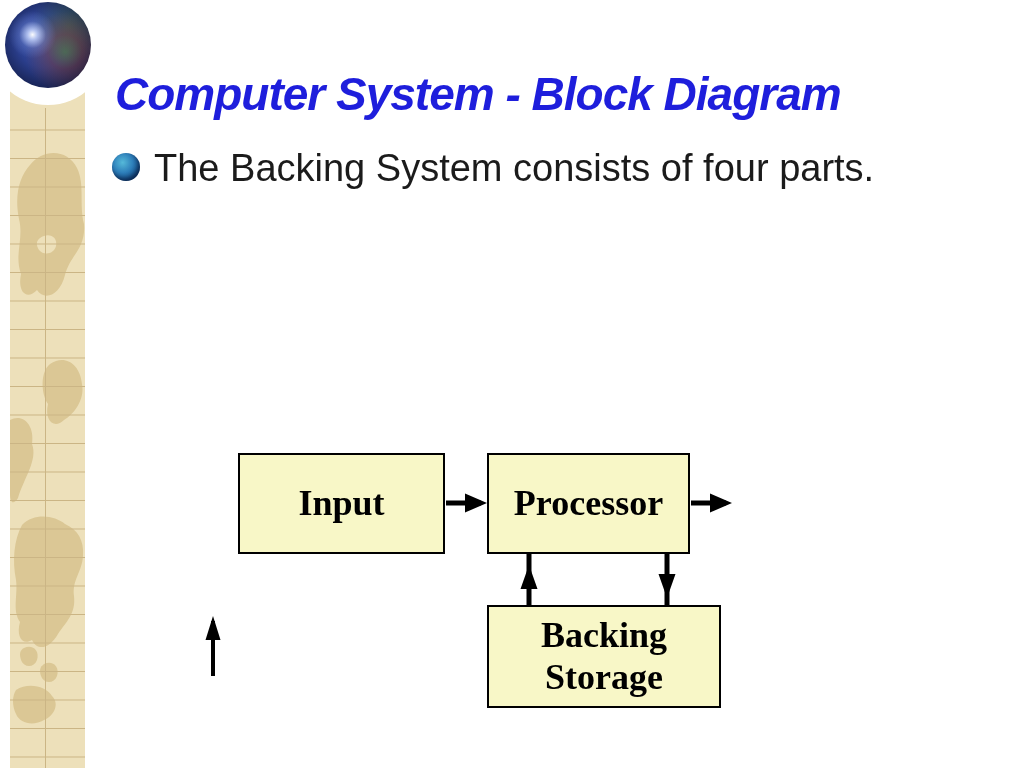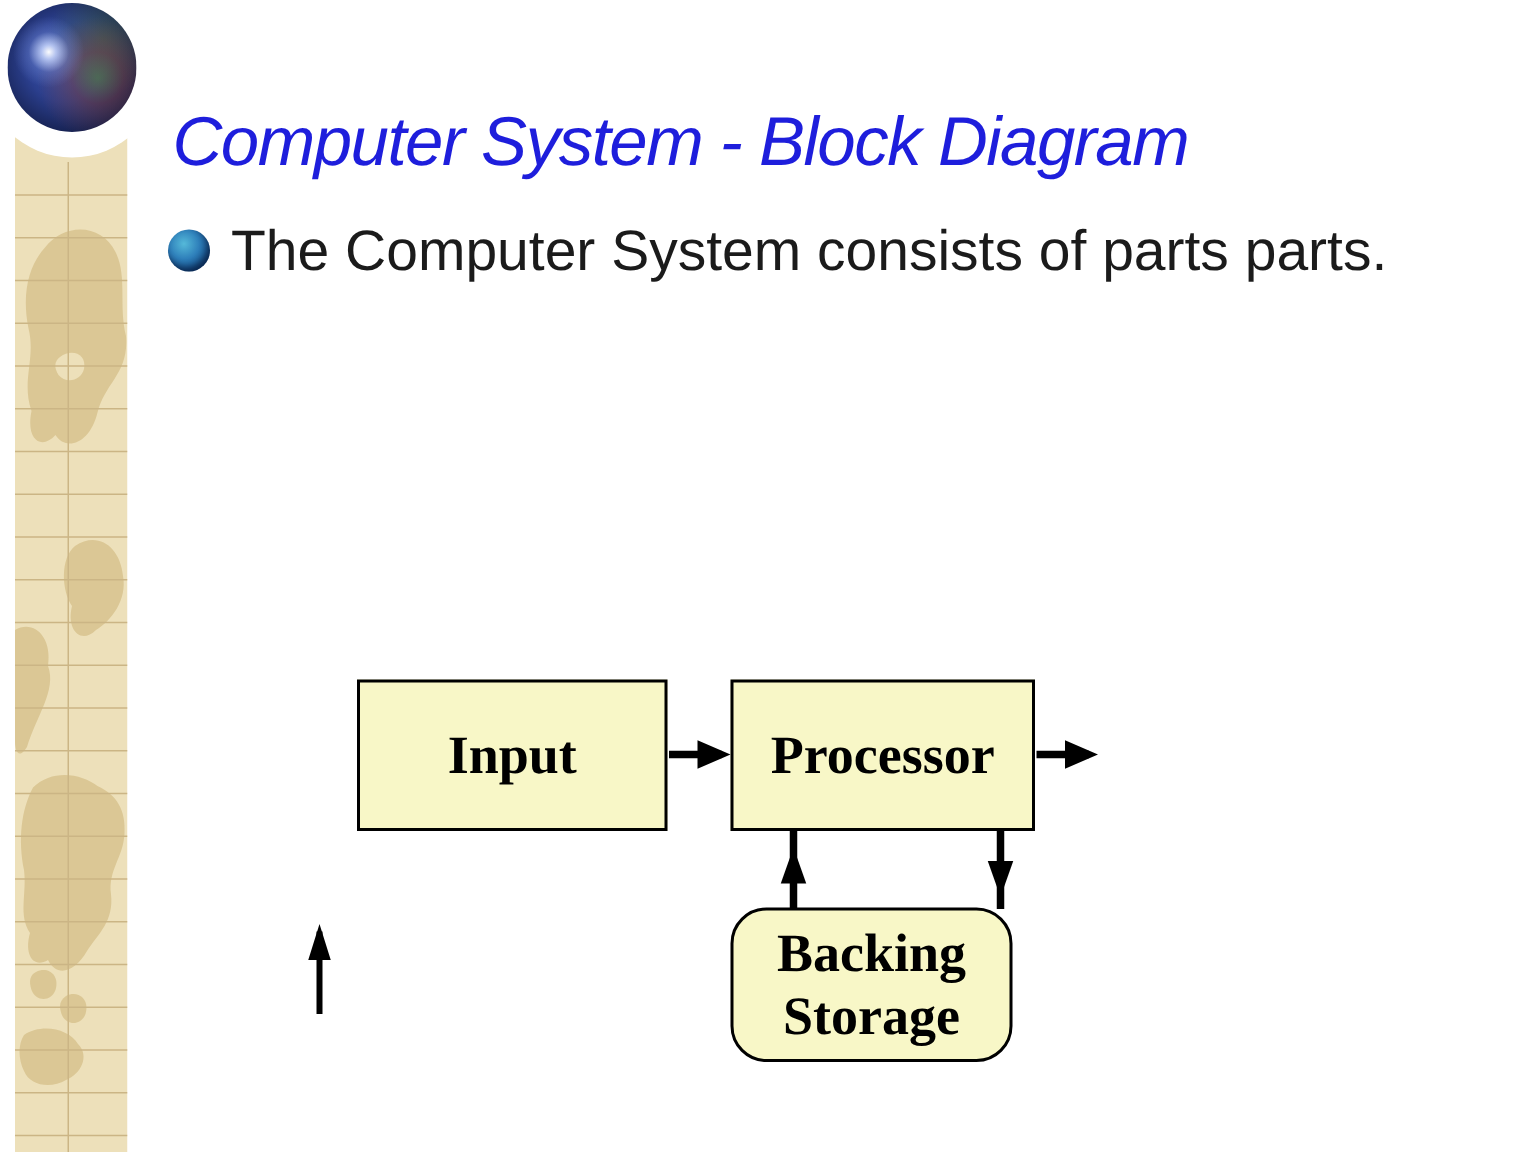--- a/index.html
+++ b/index.html
@@ -20,21 +20,21 @@
     background:
       radial-gradient(circle at 32% 38%, rgba(255,255,255,0.98) 0%, rgba(200,215,255,0.85) 6%, rgba(130,155,230,0.30) 17%, rgba(130,155,230,0) 30%),
       radial-gradient(circle at 70% 58%, rgba(95,125,55,0.60) 0%, rgba(140,60,40,0.40) 22%, rgba(140,60,40,0) 52%),
       radial-gradient(circle at 74% 28%, rgba(70,110,55,0.50) 0%, rgba(70,110,55,0) 42%),
       radial-gradient(circle at 45% 45%, #3d58b4 0%, #2b3f8e 40%, #15204e 74%, #070c24 100%);
   }
 
   
   .title {
     position:absolute; left:115px; top:68px; z-index:4;
-    font-weight:normal; font-style:italic; font-size:46px; line-height:52px;
+    font-weight:bold; font-style:italic; font-size:46px; line-height:52px;
     color:#1e1edc; letter-spacing:-1px; white-space:nowrap;
   }
   .bullet-icon {
     position:absolute; left:112px; top:153px; width:28px; height:28px; border-radius:50%;
     z-index:4;
     background:
       radial-gradient(circle at 38% 34%, #55b9d9 0%, #2e7fba 40%, #124a86 75%, #0a2a55 100%);
     box-shadow: inset -2px -3px 4px rgba(0,0,20,0.45);
   }
   .bullet-text {
@@ -50,21 +50,21 @@
   .node {
     position:absolute; box-sizing:border-box; z-index:4;
     background:#f8f7c7; border:2px solid #000000;
     display:flex; align-items:center; justify-content:center;
     font-family:"Liberation Serif", serif; font-weight:bold; font-size:36px;
     line-height:1.15; color:#000000; text-align:center;
   }
   .node-input     { left:238px; top:453px; width:207px; height:101px; }
   .node-processor { left:487px; top:453px; width:203px; height:101px; }
   .node-output    { left:733px; top:452px; width:207px; height:102px; }
-  .node-backing   { left:487px; top:605px; width:188px; height:103px; padding:0 14px;border-radius:24px; }
+  .node-backing   { left:487px; top:605px; width:234px; height:103px; padding:0 14px; }
 
   .arrows { position:absolute; left:0; top:0; width:1024px; height:768px; z-index:5; pointer-events:none; }
 
   .legend-label {
     position:absolute; left:240px; top:630px; z-index:4;
     font-family:"Liberation Serif", serif; font-weight:bold; font-size:37px;
     color:#000000; white-space:nowrap;
   }
 </style>
 </head>
@@ -113,21 +113,21 @@
       <line x1="35.5" y1="108" x2="35.5" y2="768"></line>
     </g>
   </svg>
 
   <div class="halo"></div>
   <div class="globe"></div>
 
   <div class="title">Computer System - Block Diagram</div>
 
   <div class="bullet-icon"></div>
-  <div class="bullet-text">The Computer System consists of parts parts.</div>
+  <div class="bullet-text">The Backing System consists of four parts.</div>
 
   <div class="node node-processor">
     <span>Processor</span>
   </div>
   <div class="node node-input">
     <span>Input</span>
   </div>
   <div class="node node-backing">
     <span>Backing Storage</span>
   </div>

